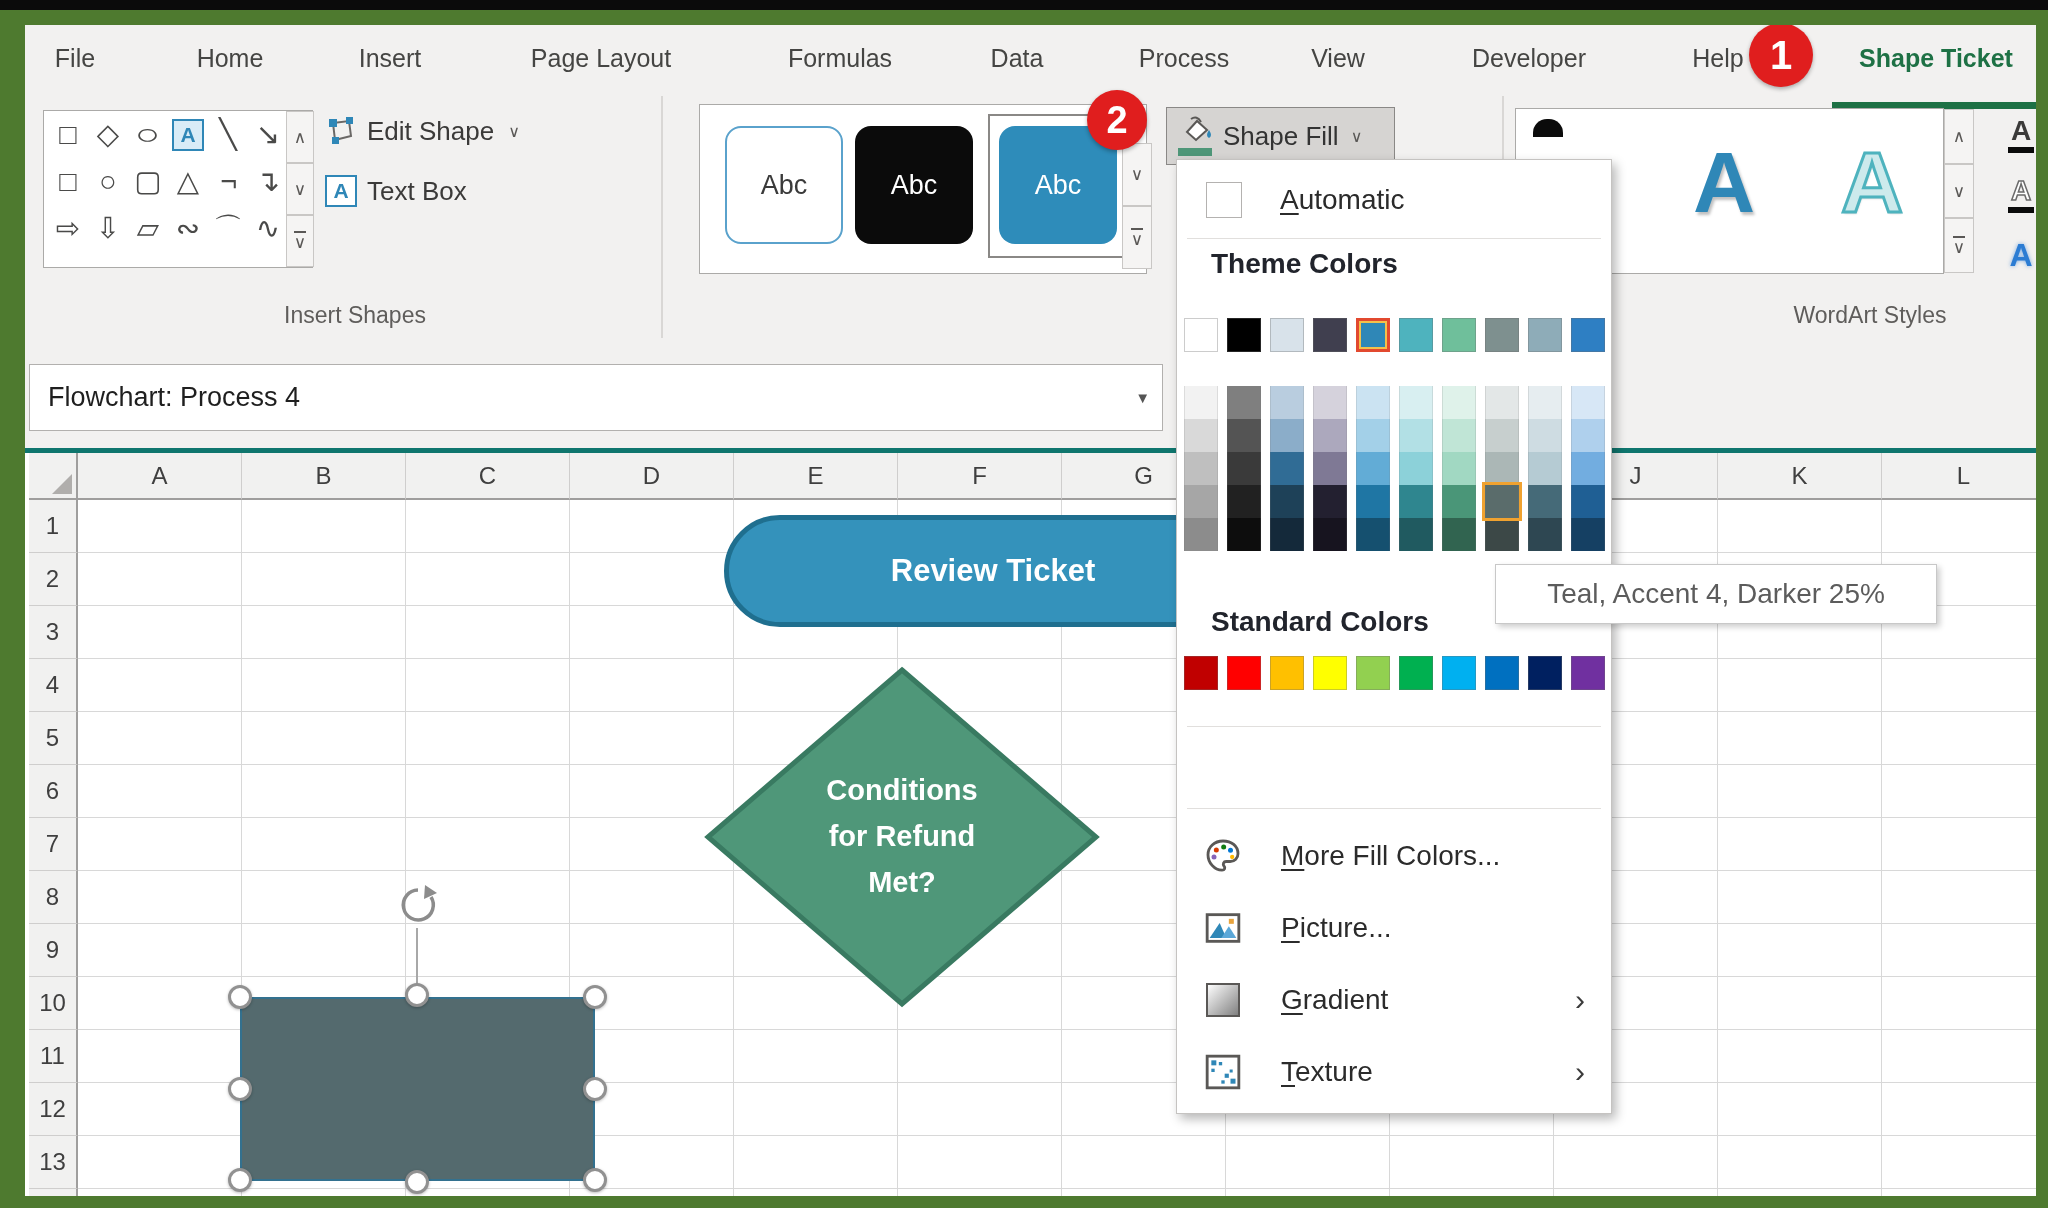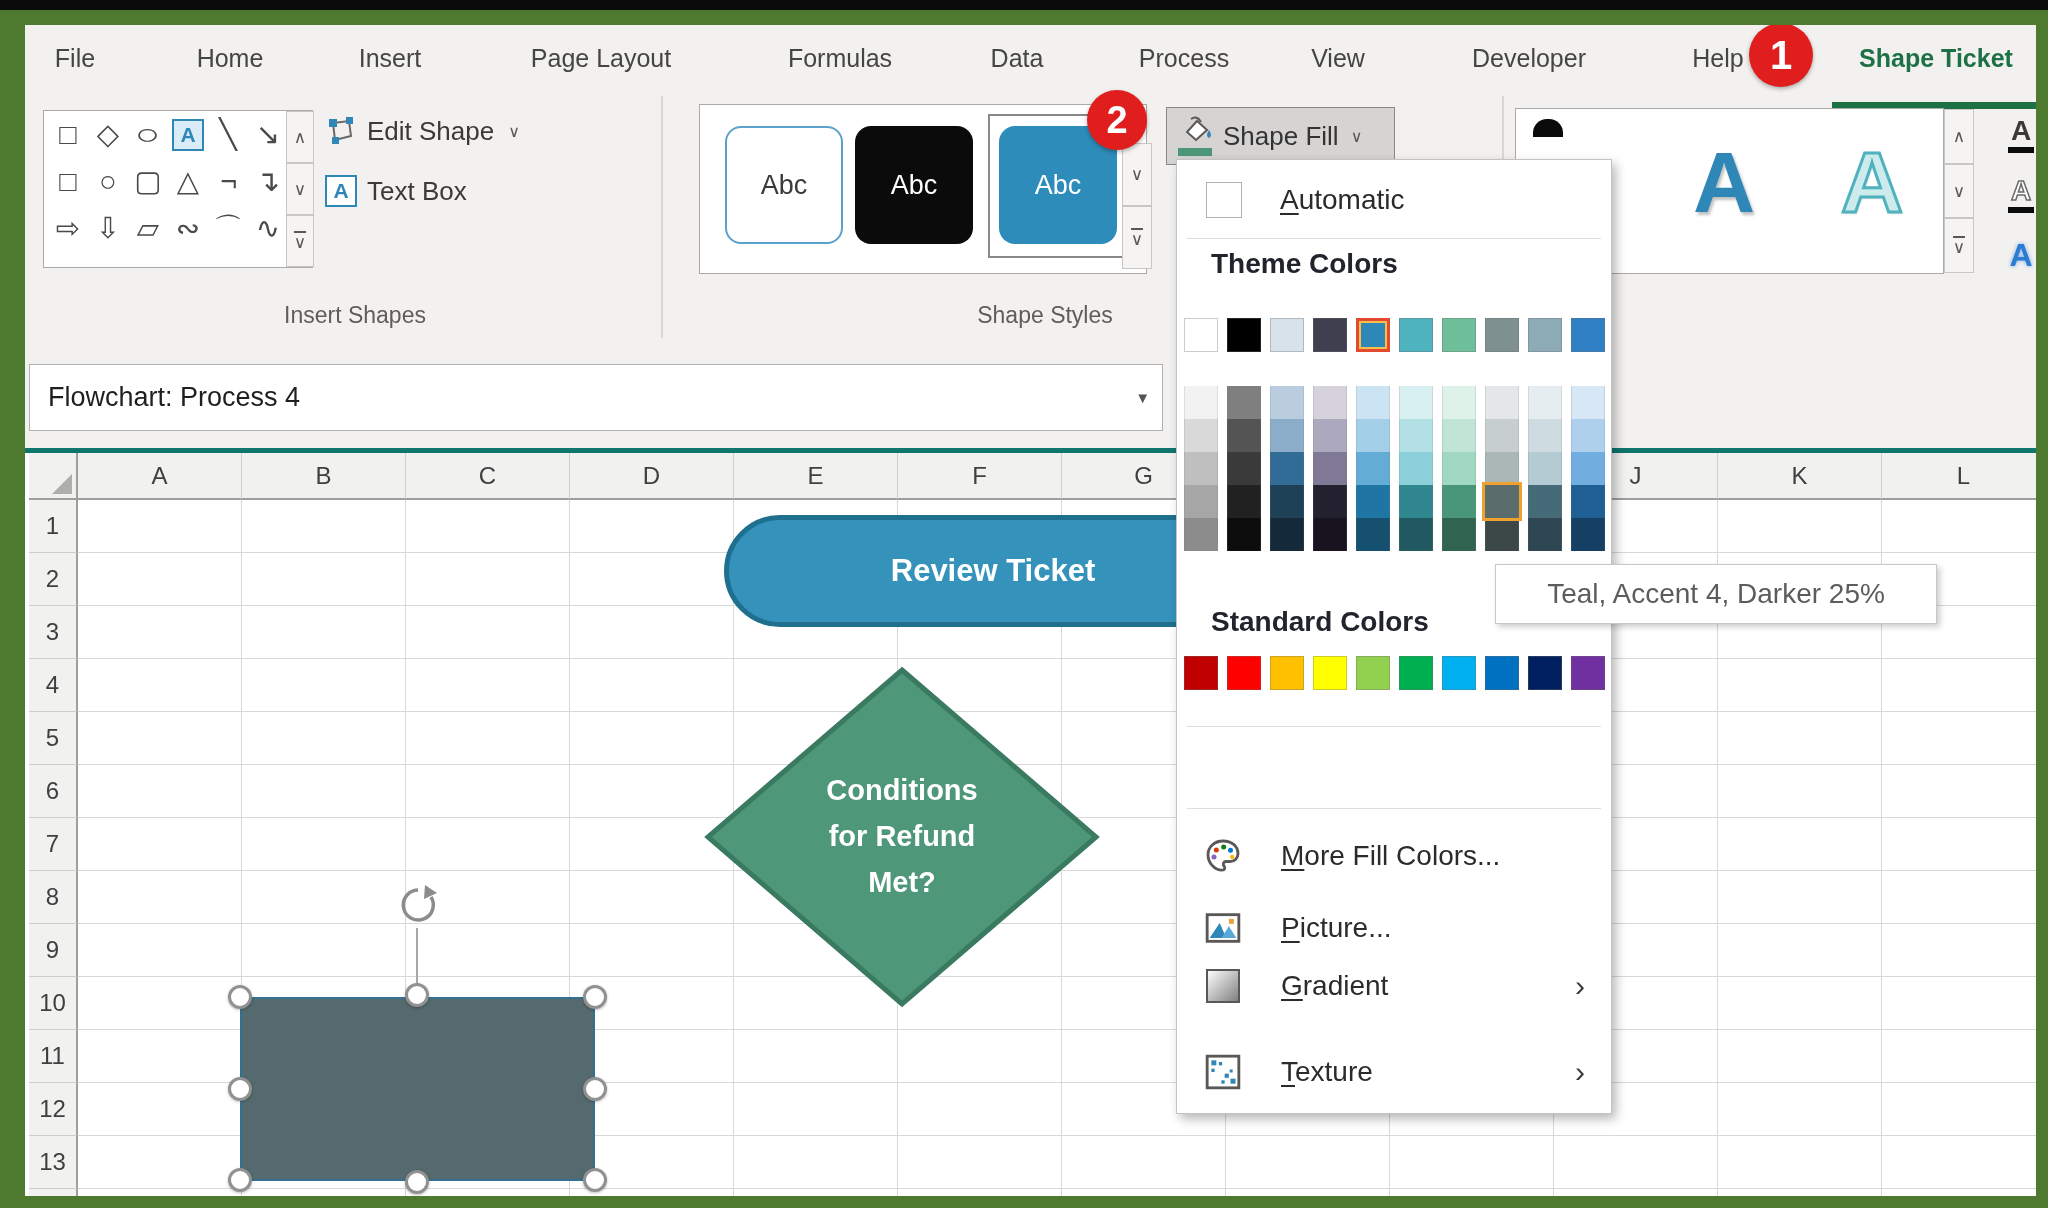--- a/index.html
+++ b/index.html
@@ -203,21 +203,20 @@
     <div id="style-selected-ring"></div>
     <div class="style-thumb" id="style-teal">
         <span>Abc</span>
       </div>
     <div class="scrollcol" style="left:1097px; top:112px; width:30px; height:126px;">
       <div class="scrollbtn">∨</div>
       <div class="scrollbtn">
           <span class="bar">∨</span>
         </div>
     </div>
-    <div class="group-label" style="left:850px; width:340px;">Shape Styles</div>
 
     <div id="shape-fill-button">
       <span class="bucket">
         <svg width="38" height="30" viewBox="0 0 38 30">
             <path d="M10 16 L20 5 L30 14 L19 24 Z" fill="#fff" stroke="#5a5856" stroke-width="2"></path>
             <path d="M14 3 q6 -4 10 3" fill="none" stroke="#5a5856" stroke-width="2"></path>
             <path d="M32 14 q4 6 0 8 q-4 -2 0 -8" fill="#2F87B7"></path>
           </svg>
         <span class="bar"></span>
       </span>
@@ -241,20 +240,21 @@
         <span class="A">A</span>
         <span class="underbar"></span>
       </div>
     <div class="wa-sidebtn" style="top:140px;" id="text-outline-btn">
         <span class="A">A</span>
         <span class="underbar"></span>
       </div>
     <div class="wa-sidebtn" style="top:200px;" id="text-effects-btn">
         <span class="A">A</span>
       </div>
+    <div class="group-label" style="left:1680px; width:330px;">WordArt Styles</div>
   </div>
 
   <div id="wa-black-peek"></div>
 
   <div id="formula-strip">
     <div id="name-box">
       <span>Flowchart: Process 4</span>
       <span id="name-box-arrow">▼</span>
     </div>
   </div>
@@ -446,21 +446,21 @@
           <span class="mi-icon">
             <svg width="40" height="40" viewBox="0 0 24 24">
               <rect x="2.5" y="4" width="19" height="16" fill="#fff" stroke="#5a5856" stroke-width="1.7"></rect>
               <polygon points="4,18 10,9 14,18" fill="#2F87B7"></polygon>
               <polygon points="11,18 15.5,11 20,18" fill="#5AA7D8"></polygon>
               <rect x="15.5" y="6.5" width="3" height="3" fill="#e8a33d"></rect>
             </svg>
           </span>
           <span class="menu-label"><span class="u">P</span>icture...</span>
         </div>
-        <div class="menu-row" style="top: 130px; height: 72px; padding-left: 26px; gap: 38px;">
+        <div class="menu-row" style="top: 144px; height: 72px; padding-left: 26px; gap: 38px;">
           <span class="mi-icon">
             <span id="gradient-glyph"></span>
           </span>
           <span class="menu-label"><span class="u">G</span>radient</span>
           <span class="submenu-chev">›</span>
         </div>
         <div class="menu-row" style="top: 216px; height: 72px; padding-left: 26px; gap: 38px;">
           <span class="mi-icon">
             <svg width="40" height="40" viewBox="0 0 24 24">
               <rect x="2.5" y="2.5" width="19" height="19" fill="#fff" stroke="#5a5856" stroke-width="1.7"></rect>

